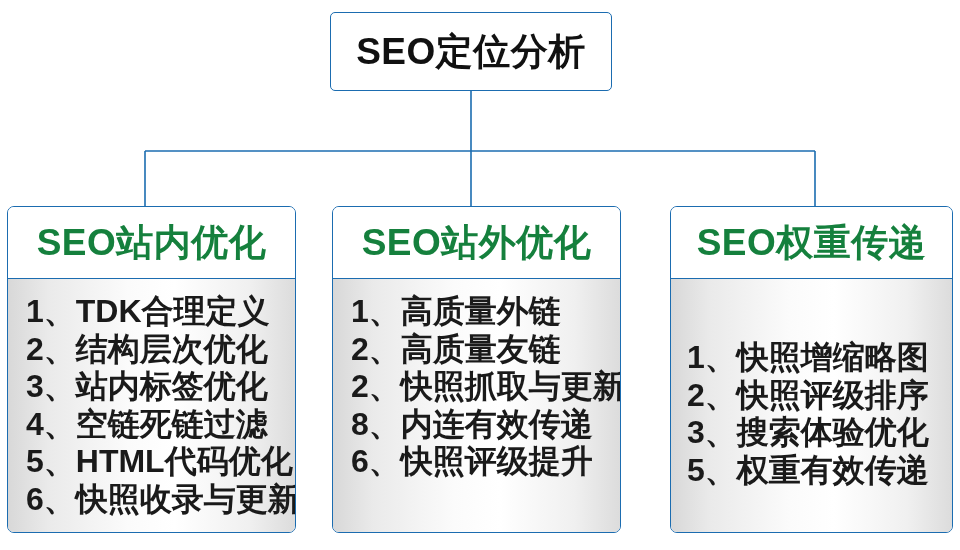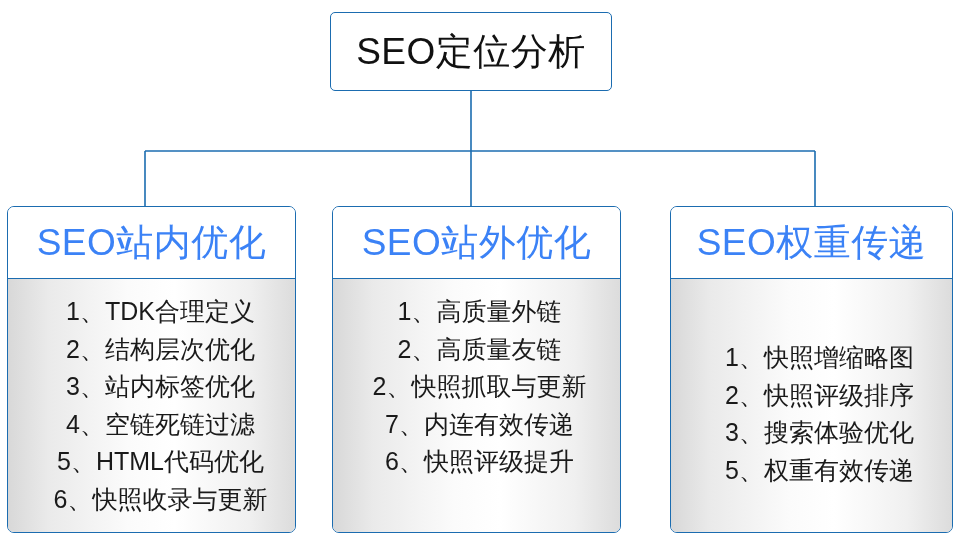--- a/index.html
+++ b/index.html
@@ -12,20 +12,21 @@
     background: #ffffff;
     font-family: "Liberation Sans", "DejaVu Sans", sans-serif;
     overflow: hidden;
     position: relative;
   }
 
   #canvas {
     position: relative;
     width: 960px;
     height: 406px;
+    font-weight: bold;
   }
 
   
   #connectors {
     position: absolute;
     left: 0;
     top: 0;
     width: 960px;
     height: 550px;
     pointer-events: none;
@@ -75,21 +76,21 @@
     height: 71px;
     flex: 0 0 71px;
     background: #ffffff;
     border-bottom: 1.4px solid #1B6CB0;
     display: flex;
     align-items: center;
     justify-content: center;
   }
   .column-header .header-text {
     font-size: 37px;
-    color: #3b82f6;
+    color: #15803d;
     line-height: 1;
     white-space: nowrap;
     letter-spacing: 0.5px;
   }
 
   .column-body {
     flex: 1 1 auto;
     background: linear-gradient(to right,
         #d8d8d8 0%,
         #eaeaea 14%,
@@ -102,29 +103,28 @@
     flex-direction: column;
     justify-content: flex-start;
   }
 
   .item-list {
     list-style: none;
     margin: 0;
     padding: 0 0 0 18px;
   }
   .item-list li {
-    font-size: 25px;
+    font-size: 32px;
     line-height: 37.5px;
     color: #1a1a1a;
     white-space: nowrap;
     letter-spacing: 0px;
-    text-align: center;
   }
   .col-3 .item-list { padding-left: 16px; margin-top: 46px; }
-  .col-2 .item-list { padding-left: 6px; }
+  .col-2 .item-list { padding-left: 18px; }
 </style>
 </head>
 <body>
 
 <div id="canvas">
 
   <svg id="connectors" viewBox="0 0 960 550" width="960" height="550" xmlns="http://www.w3.org/2000/svg">
 
     <line x1="471" y1="91" x2="471" y2="151" stroke="#1B6CB0" stroke-width="1.6"></line>
 
@@ -159,21 +159,21 @@
 
   <div class="column col-2">
     <div class="column-header">
       <span class="header-text">SEO站外优化</span>
     </div>
     <div class="column-body">
       <ul class="item-list">
         <li>1、高质量外链</li>
         <li>2、高质量友链</li>
         <li>2、快照抓取与更新</li>
-        <li>7、内连有效传递</li>
+        <li>8、内连有效传递</li>
         <li>6、快照评级提升</li>
       </ul>
     </div>
   </div>
 
   <div class="column col-3">
     <div class="column-header">
       <span class="header-text">SEO权重传递</span>
     </div>
     <div class="column-body">

